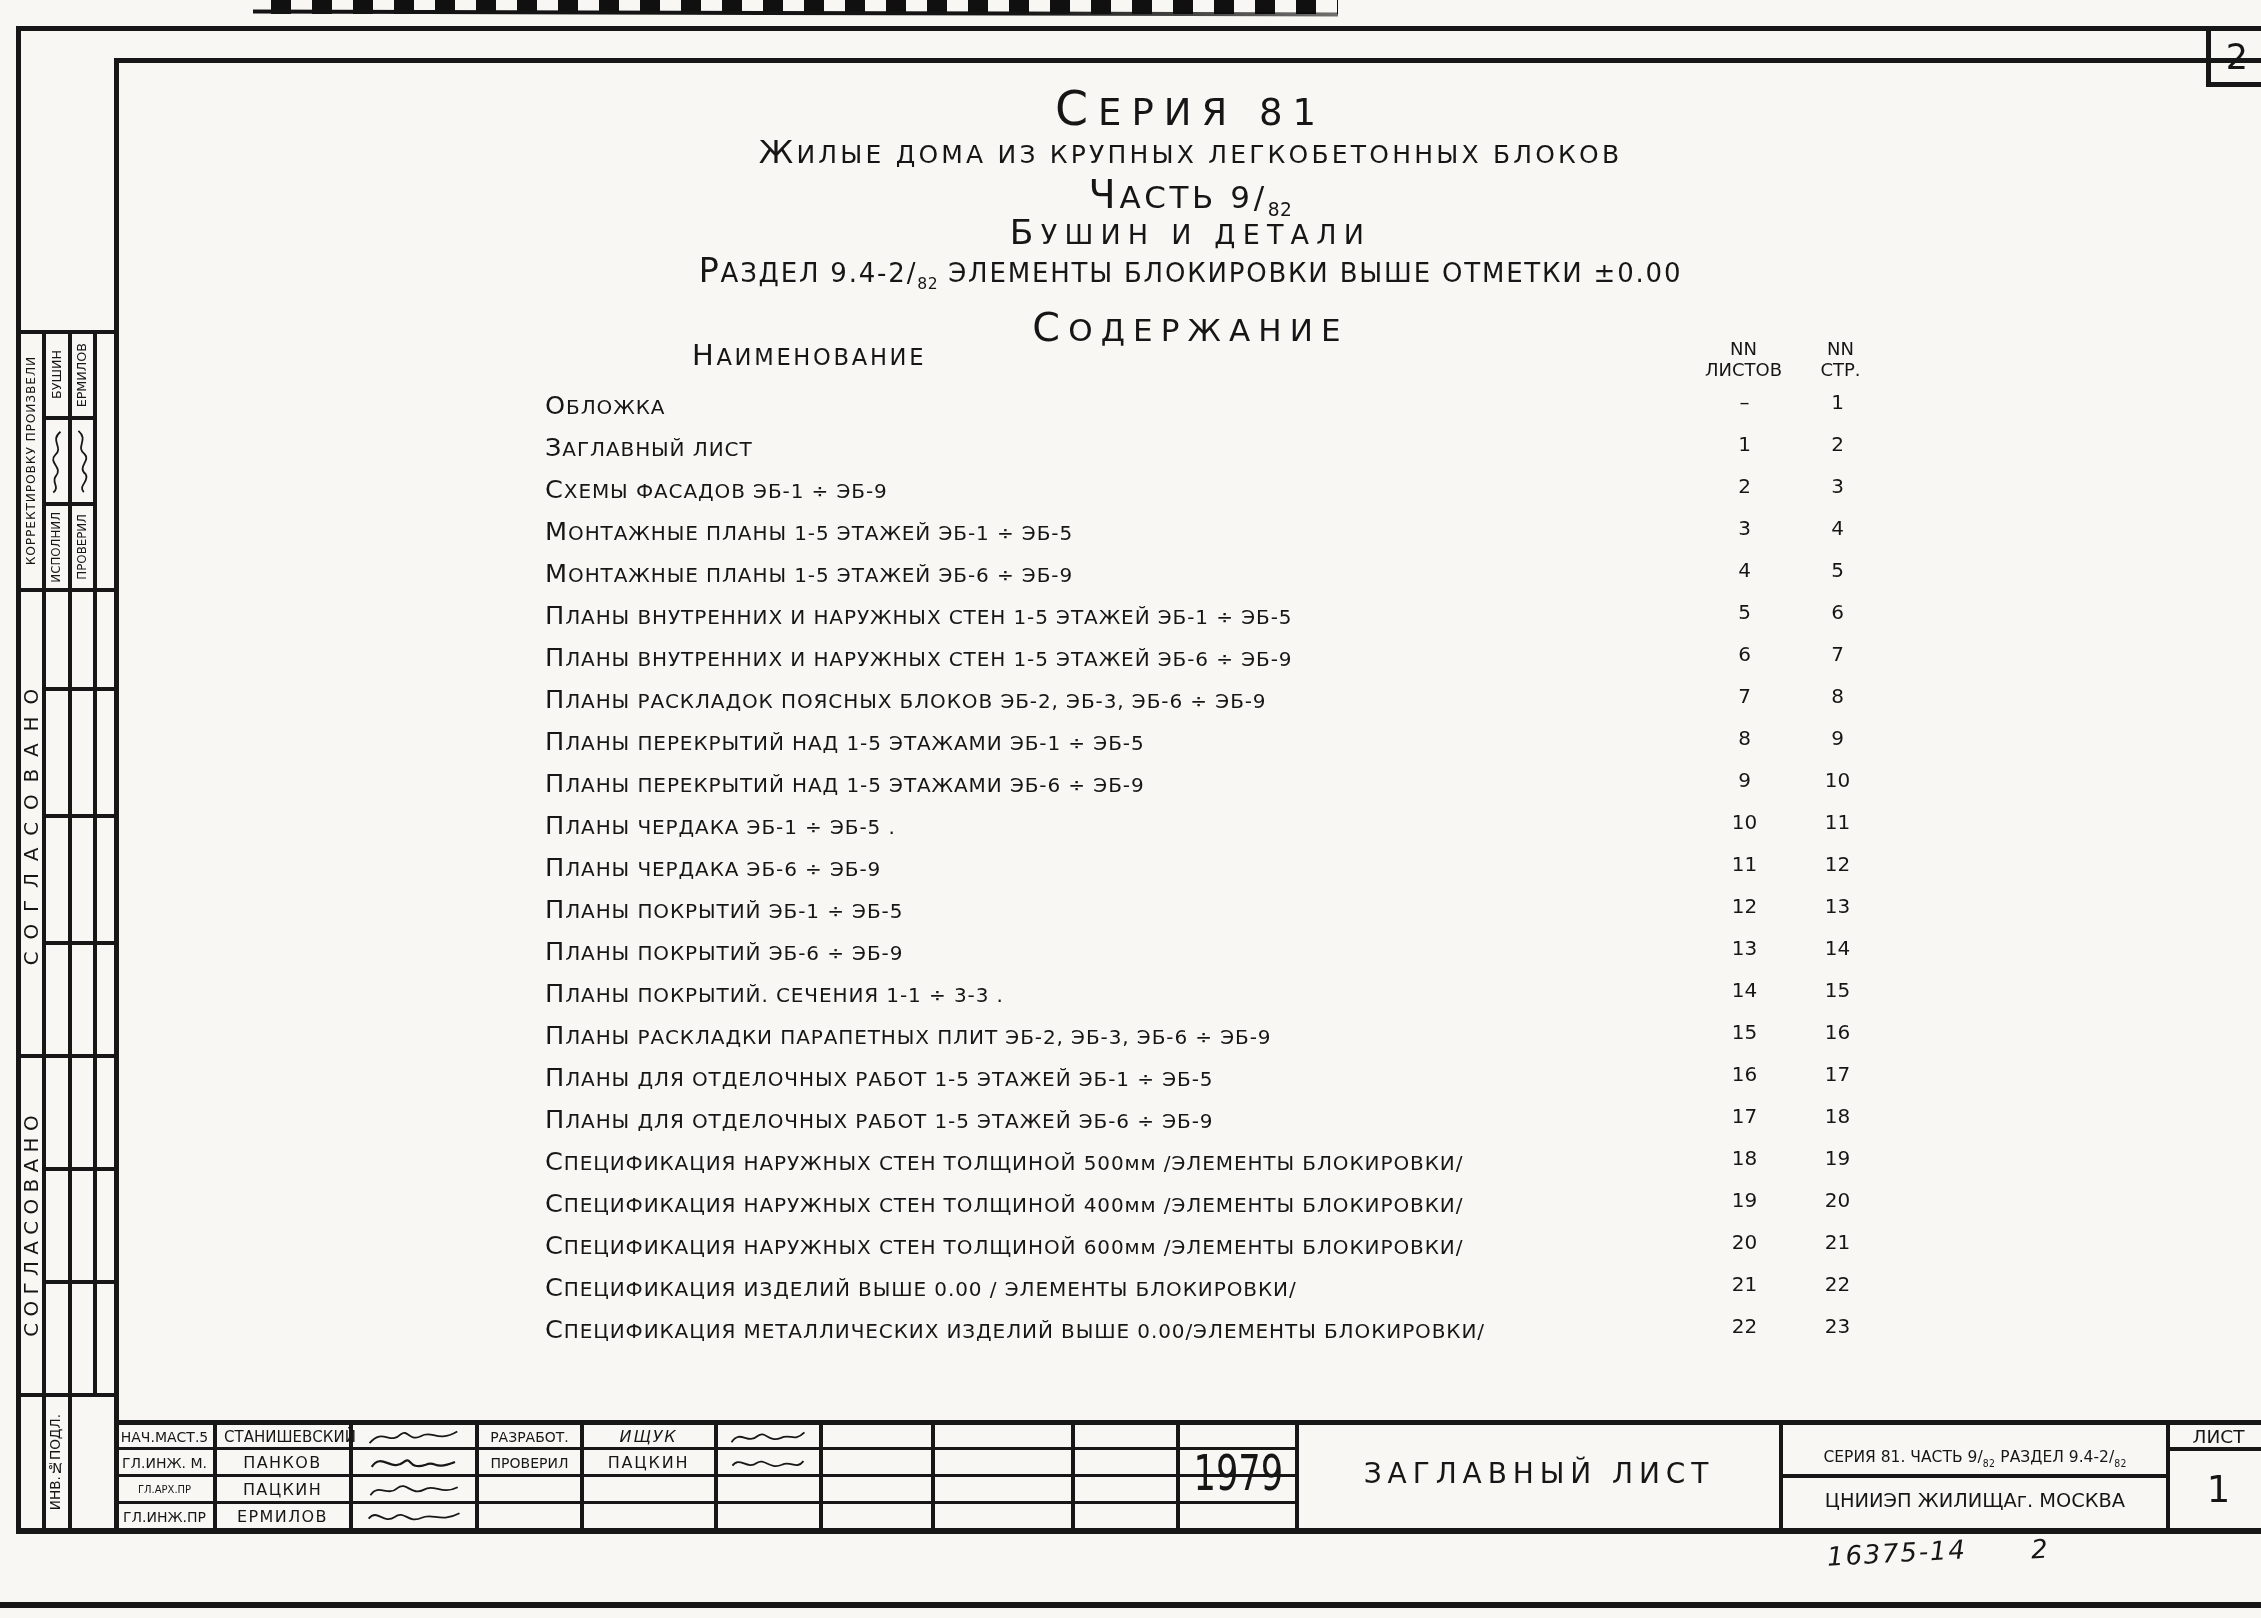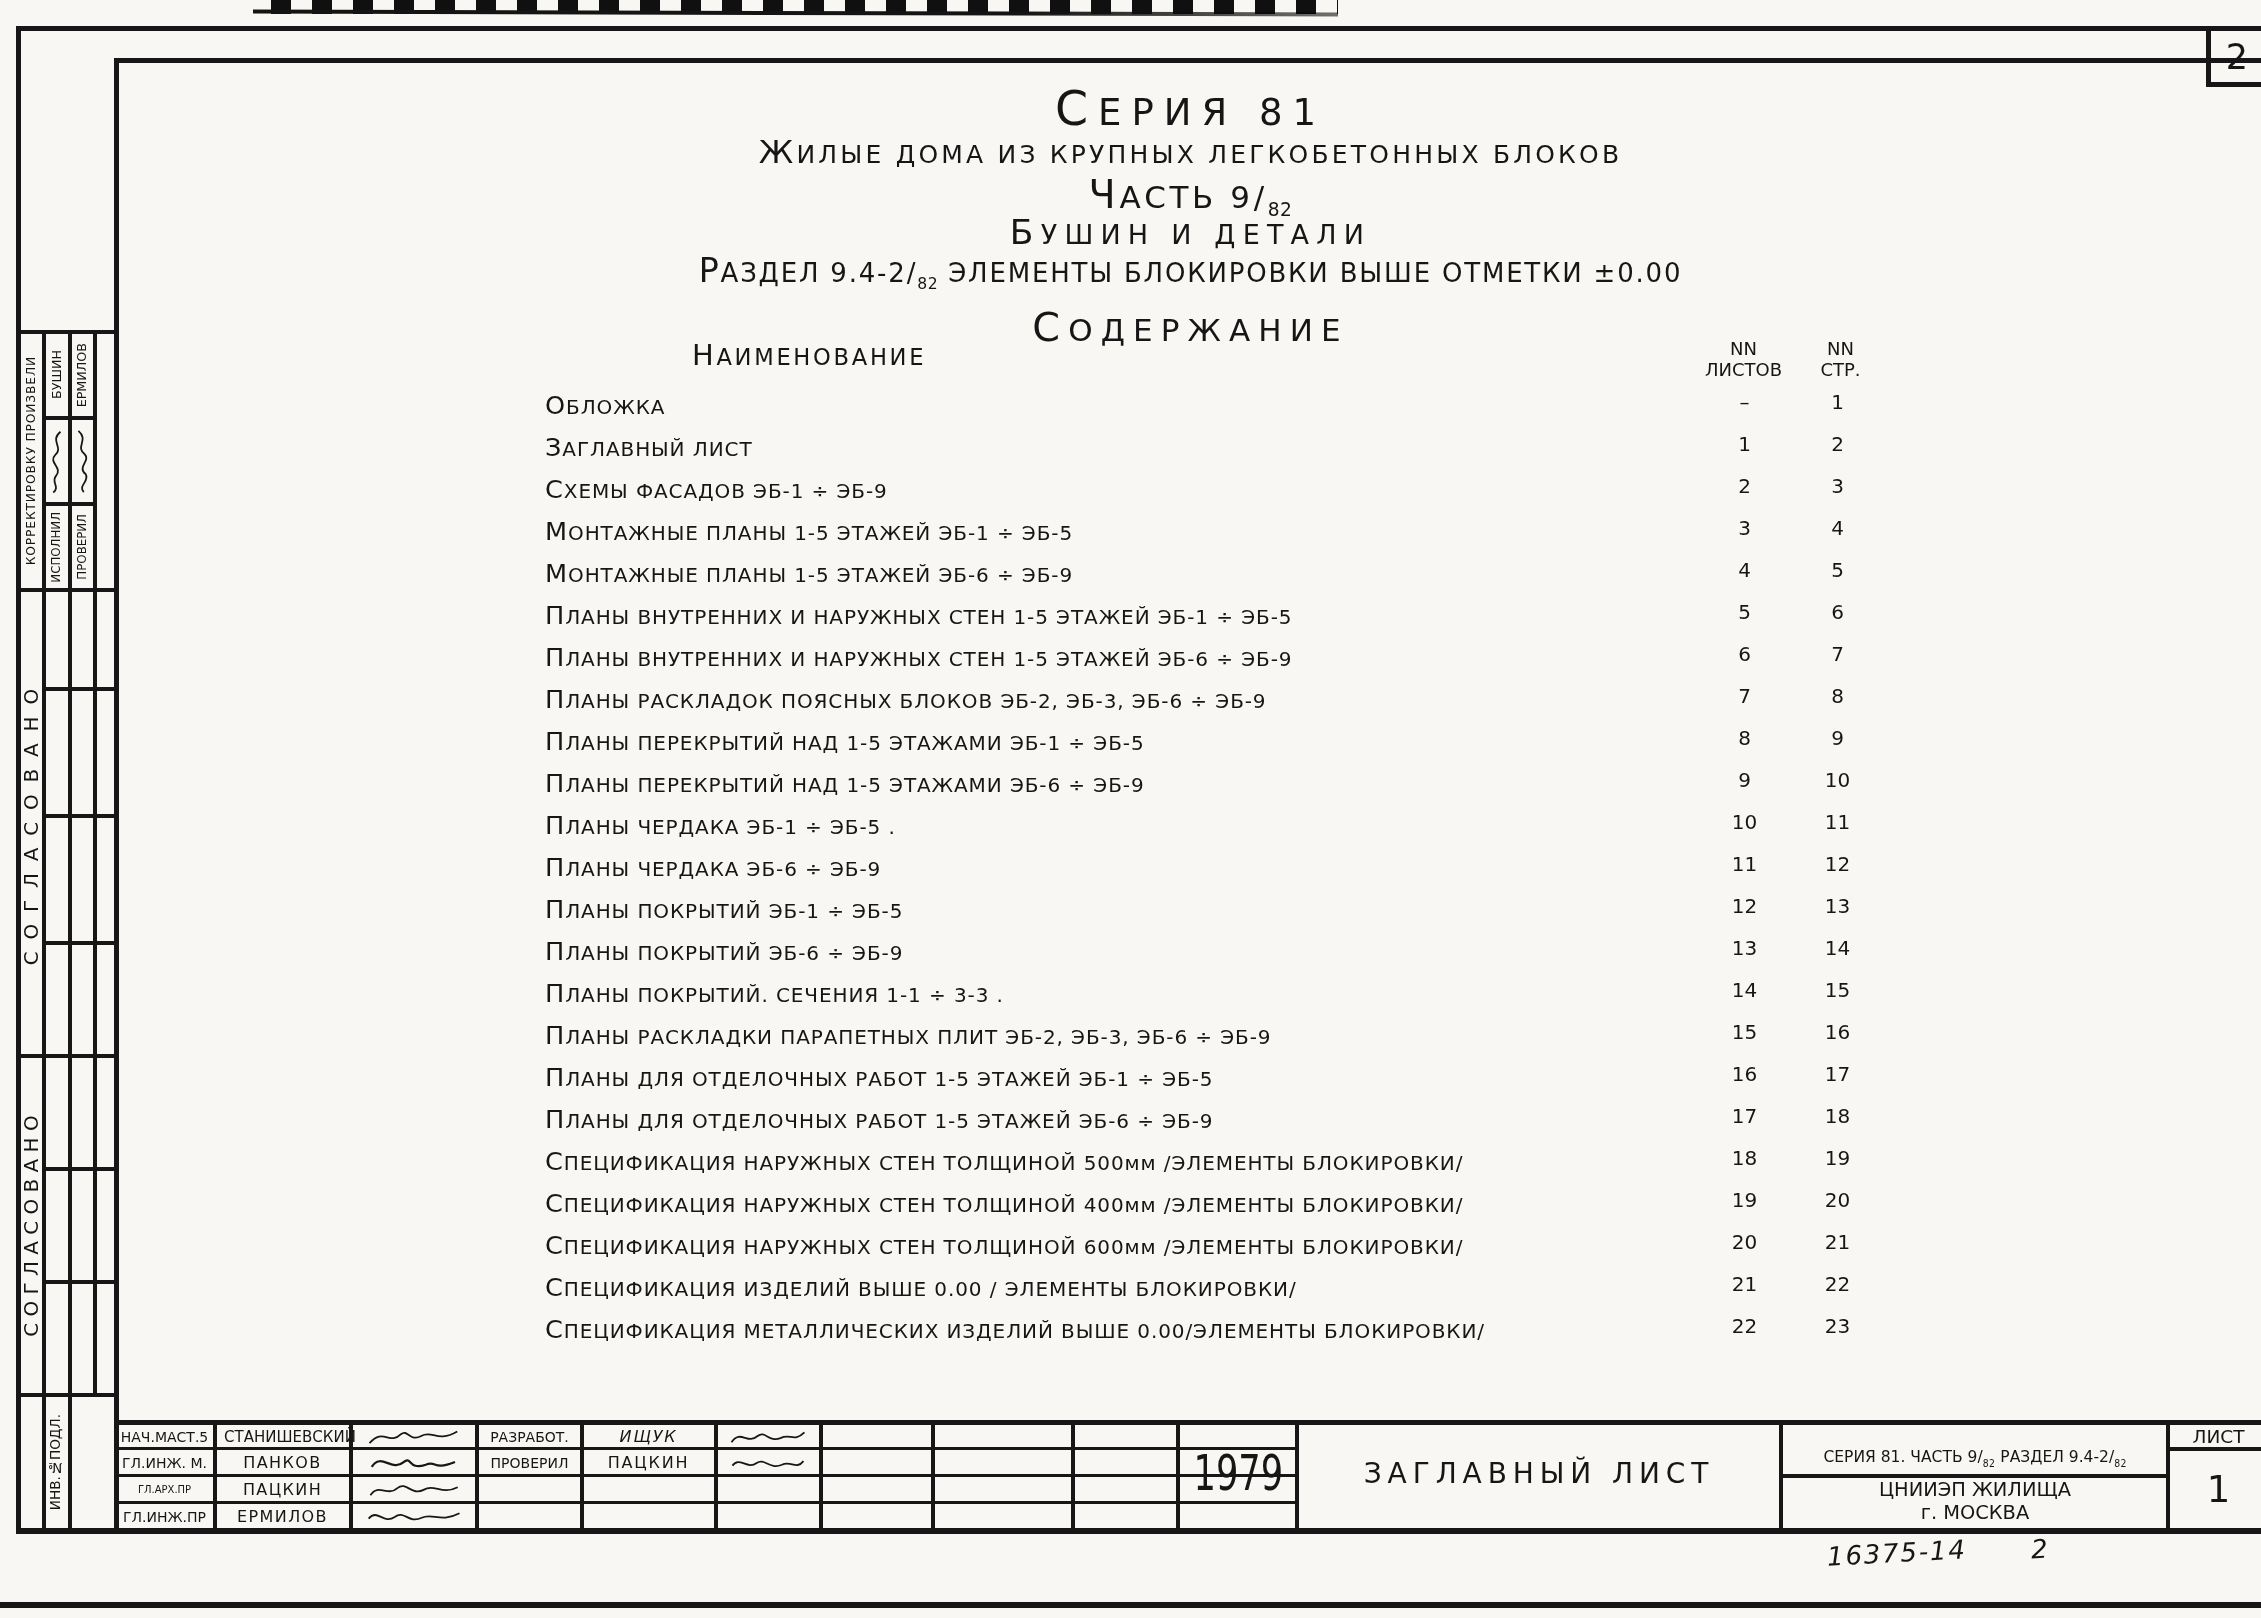--- a/index.html
+++ b/index.html
@@ -356,21 +356,21 @@
   <div class="stampcell" style="left:1181px;top:1425px;width:114px;height:97px;font-size:49px;">
     <span style="display:inline-block;transform:scaleX(0.72);">1979</span>
   </div>
   <div class="stampcell cap" style="left:1300px;top:1425px;width:478px;height:97px;font-size:28px;letter-spacing:5.9px;">
     <span>ЗАГЛАВНЫЙ ЛИСТ</span>
   </div>
 
   <div class="stampcell" style="left:1784px;top:1425px;width:382px;height:62px;font-size:16.7px;">
     <span style="display:inline-block;transform:scaleX(0.93);white-space:nowrap;"><span>СЕРИЯ 81. ЧАСТЬ 9/</span><span class="sub">82</span><span> РАЗДЕЛ 9.4-2/</span><span class="sub">82</span></span>
   </div>
-  <div class="stampcell" style="left:1784px;top:1477px;width:382px;height:49px;font-size:19.4px;line-height:22.6px;text-align:center;flex-direction:column;">
+  <div class="stampcell" style="left:1784px;top:1477px;width:382px;height:49px;font-size:19.4px;line-height:22.6px;text-align:center;flex-direction:row;">
     <span>ЦНИИЭП ЖИЛИЩА</span>
     <span>г. МОСКВА</span>
   </div>
 
   <div class="stampcell" style="left:2170px;top:1425px;width:97px;height:22.6px;font-size:18.5px;">
     <span>ЛИСТ</span>
   </div>
   <div class="stampcell" style="left:2170px;top:1451px;width:97px;height:77px;font-size:37px;">
     <span>1</span>
   </div>

